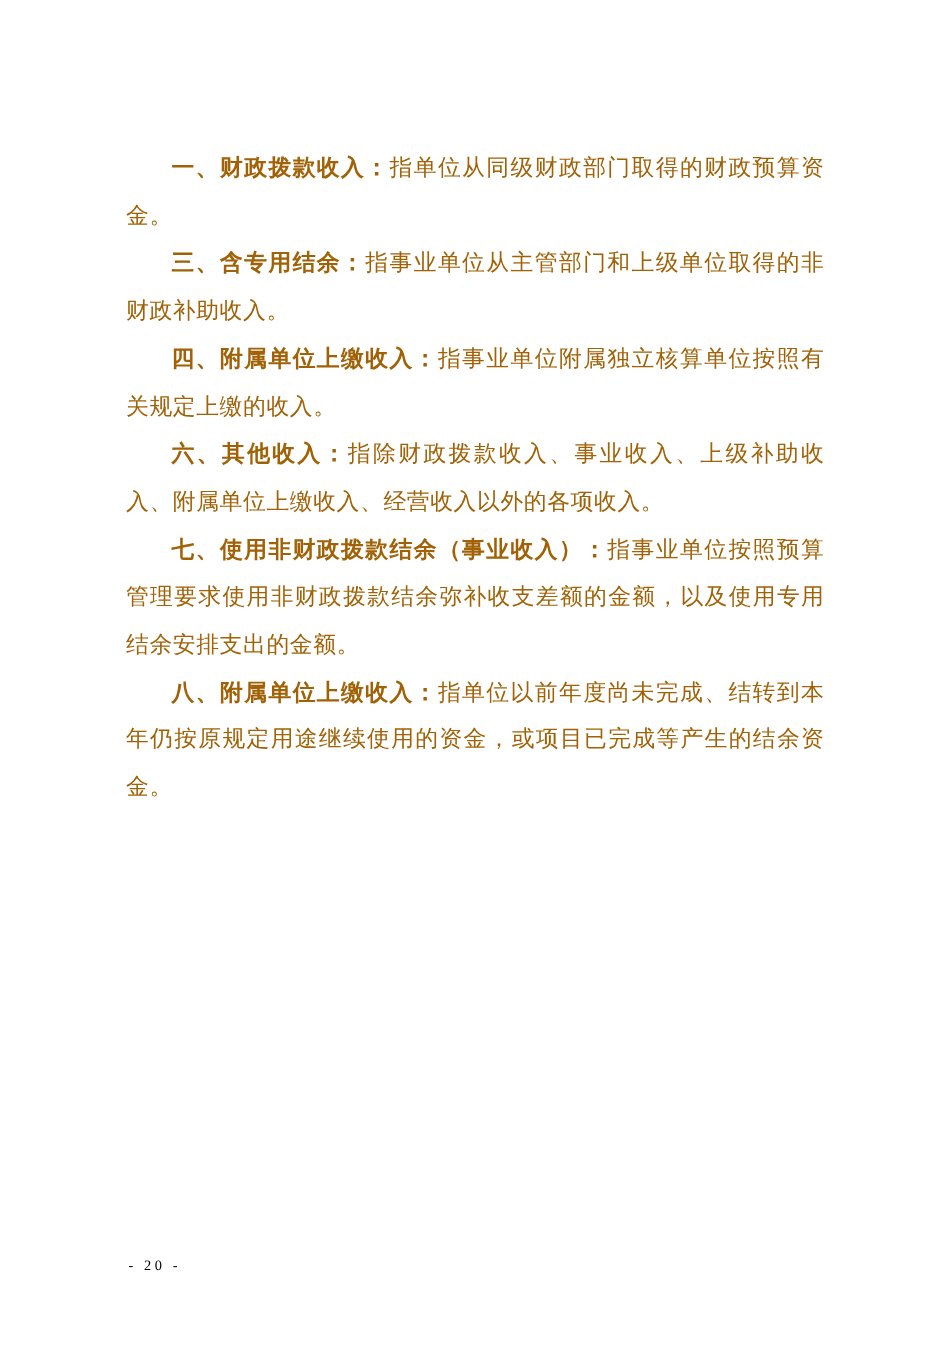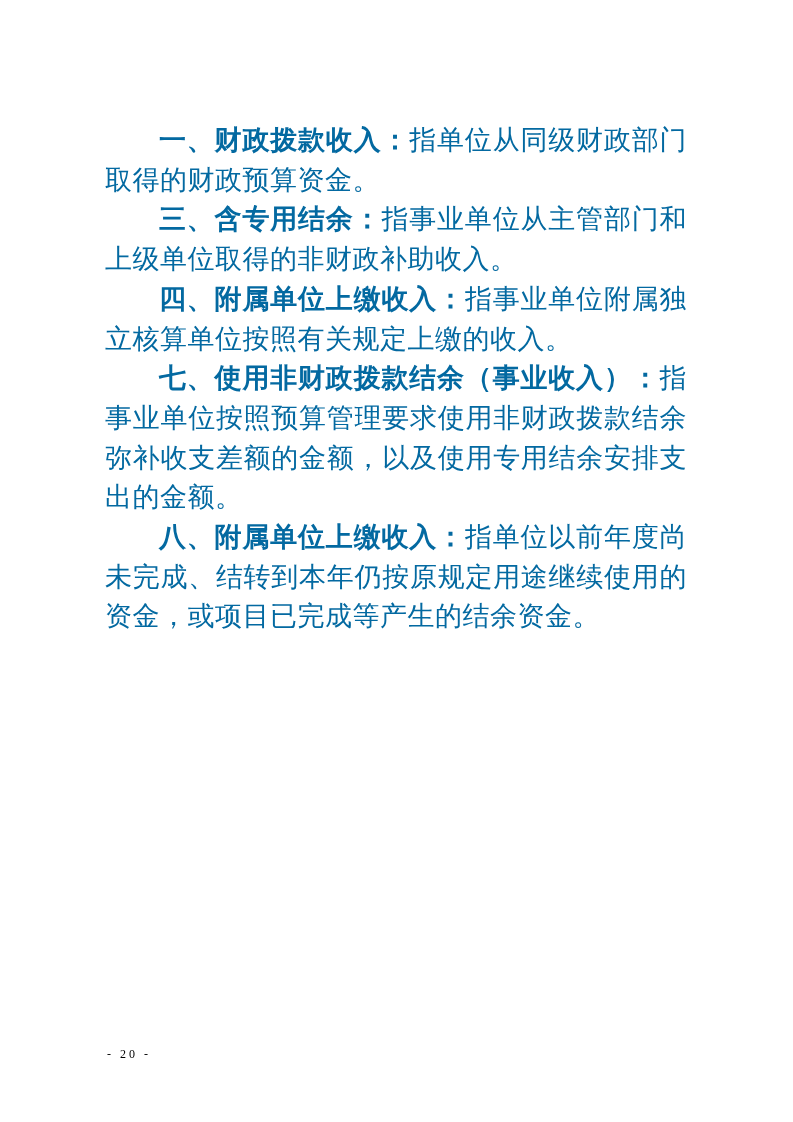--- a/index.html
+++ b/index.html
@@ -14,27 +14,27 @@
     background: #ffffff;
     box-sizing: border-box;
     padding: 121px 106px 0 105px;
     overflow: hidden;
     font-family: "Liberation Serif", "DejaVu Serif", serif;
     color: #000000;
   }
   .content p.para {
     margin: 0;
     padding: 0;
-    font-size: 27px;
+    font-size: 19px;
     line-height: 39.7px;
     text-indent: 2em;
     text-align: justify;
     text-justify: inter-ideograph;
     letter-spacing: 0.5px;
-    color: #0369a1;
+    color: #a16207;
   }
   .content p.para .head {
     font-weight: bold;
   }
   .page-number {
     position: absolute;
     left: 107px;
     bottom: 60px;
     font-size: 12px;
     letter-spacing: 3px;
@@ -43,17 +43,18 @@
   }
 </style>
 </head>
 <body>
 
 <div class="page">
   <div class="content">
     <p class="para"><span class="head">一、财政拨款收入：</span><span>指单位从同级财政部门取得的财政预算资金。</span></p>
     <p class="para"><span class="head">三、含专用结余：</span><span>指事业单位从主管部门和上级单位取得的非财政补助收入。</span></p>
     <p class="para"><span class="head">四、附属单位上缴收入：</span><span>指事业单位附属独立核算单位按照有关规定上缴的收入。</span></p>
+    <p class="para"><span class="head">六、其他收入：</span><span>指除财政拨款收入、事业收入、上级补助收入、附属单位上缴收入、经营收入以外的各项收入。</span></p>
     <p class="para"><span class="head">七、使用非财政拨款结余（事业收入）：</span><span>指事业单位按照预算管理要求使用非财政拨款结余弥补收支差额的金额，以及使用专用结余安排支出的金额。</span></p>
     <p class="para"><span class="head">八、附属单位上缴收入：</span><span>指单位以前年度尚未完成、结转到本年仍按原规定用途继续使用的资金，或项目已完成等产生的结余资金。</span></p>
   </div>
   <div class="page-number">- 20 -</div>
 </div>
 
 </body></html>

